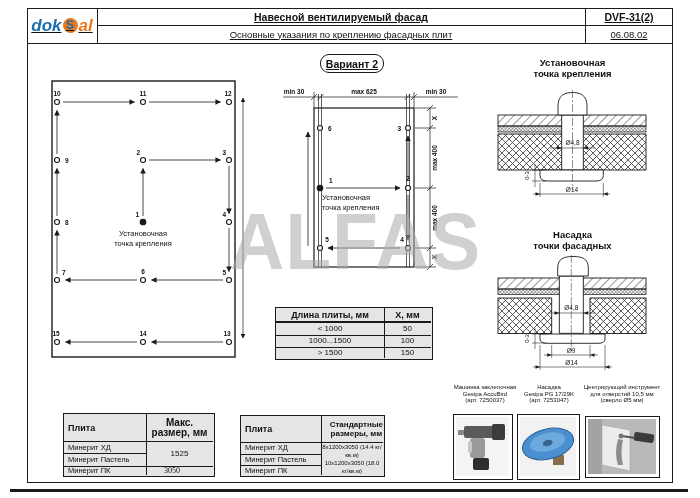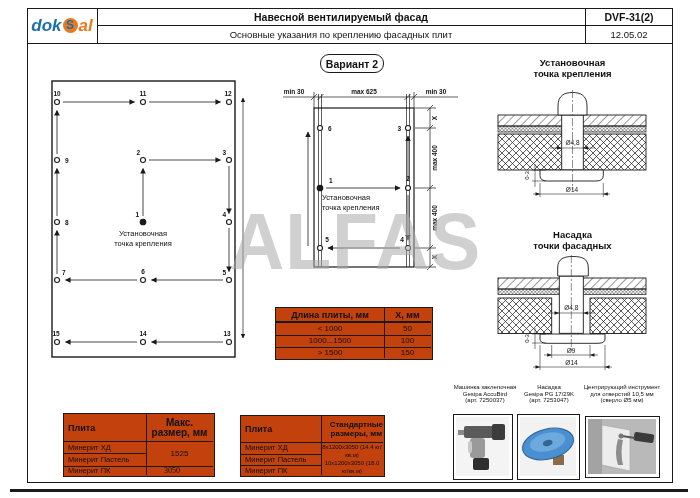--- a/index.html
+++ b/index.html
@@ -1,41 +1,41 @@
 <!DOCTYPE html>
 <html><head>
 <meta charset="utf-8">
 <style>
   html,body{margin:0;padding:0;background:#fff;}
   .page{position:relative;width:700px;height:498px;background:#fff;overflow:hidden;
         font-family:"Liberation Sans", sans-serif;color:#111;}
   .abs{position:absolute;}
   .frame{position:absolute;left:27px;top:8px;width:646px;height:475px;border:1.5px solid #1a1a1a;box-sizing:border-box;}
   .line{position:absolute;background:#1a1a1a;}
-  .ctr{display:flex;align-items:center;justify-content:center;text-align:center;}
+  .ctr{display:flex;align-items:center;justify-content:center;text-align:center;text-decoration:underline;}
   .hdr-title{left:97px;top:9px;width:488px;height:16px;font-weight:bold;font-size:10.5px;}
   .hdr-sub{left:97px;top:26px;width:488px;height:16px;font-size:9.5px;}
   .hdr-doc{left:585px;top:9px;width:88px;height:16px;font-weight:bold;font-size:10.5px;}
   .hdr-date{left:585px;top:26px;width:88px;height:16px;font-size:9.5px;}
   .logo{left:27px;top:8px;width:70px;height:35px;font-style:italic;font-weight:bold;font-size:17px;}
   .lg-b{color:#1b6fae;}
   .lg-s{display:inline-block;width:15px;height:15px;line-height:15px;border-radius:50%;
         background:#e8791e;color:#1b6fae;font-style:normal;font-size:12px;text-align:center;margin:0 1px;}
   .lg-o{color:#e8791e;}
   .badge{left:320px;top:54px;width:62px;height:17px;border:1.5px solid #1a1a1a;border-radius:9px;
          font-weight:bold;font-size:10.5px;background:#fff;z-index:3;}
   .sec-head{font-weight:bold;font-size:9.5px;line-height:11px;text-align:center;z-index:2;}
   svg{position:absolute;overflow:visible;}
   svg text{font-family:"Liberation Sans", sans-serif;fill:#111;}
   .wm-brand{left:230px;top:196px;width:260px;font-weight:bold;font-size:80px;letter-spacing:1px;
             color:#ababab;opacity:0.55;z-index:6;transform:scaleX(0.94);transform-origin:left;white-space:nowrap;}
   .wm-phone{left:239px;top:267px;width:250px;font-weight:bold;font-size:26.5px;color:#9e9e9e;opacity:0.6;
             z-index:6;white-space:nowrap;letter-spacing:0.5px;}
   
-  .tbl{position:absolute;border:1.5px solid #1a1a1a;box-sizing:border-box;background:#c2410c;z-index:2;}
+  .tbl{position:absolute;border:1.5px solid #1a1a1a;box-sizing:border-box;background:#e5e5e5;z-index:2;}
   .cell{position:absolute;box-sizing:border-box;}
   .cell-l{display:flex;align-items:center;padding-left:4px;font-size:7.5px;}
   .cell-c{display:flex;align-items:center;justify-content:center;text-align:center;}
   .thead{font-weight:bold;}
   .cap{position:absolute;font-size:6px;line-height:6.6px;text-align:center;z-index:2;}
   .photo{position:absolute;border:1.5px solid #1a1a1a;background:#fff;box-sizing:border-box;padding:2px;z-index:2;}
   .photo svg{position:static;}
 </style>
 </head>
 <body>
@@ -49,21 +49,21 @@
   <div class="line" style="left:585px;top:8px;width:1px;height:35px;"></div>
 
   <div class="abs ctr logo">
     <span class="lg-b">dok</span>
       <span class="lg-s">S</span>
       <span class="lg-o">al</span>
   </div>
   <div class="abs ctr hdr-sub">Основные указания по креплению фасадных плит</div>
   <div class="abs ctr hdr-title">Навесной вентилируемый фасад</div>
   <div class="abs ctr hdr-doc">DVF-31(2)</div>
-  <div class="abs ctr hdr-date">12.05.02</div>
+  <div class="abs ctr hdr-date">06.08.02</div>
 
   <div class="abs ctr badge">Вариант 2</div>
 
   <svg id="left-svg" style="left:40px;top:70px;" width="215" height="295" viewBox="0 0 215 295">
     <defs>
       <marker id="arrL" viewBox="0 0 10 10" refX="9" refY="5" markerWidth="7" markerHeight="7" orient="auto-start-reverse">
         <path d="M0 0 L10 5 L0 10 z" fill="#1a1a1a"></path>
       </marker>
     </defs>
     <rect x="12" y="11" width="183" height="276" fill="#fff" stroke="#1a1a1a" stroke-width="1.4"></rect>

